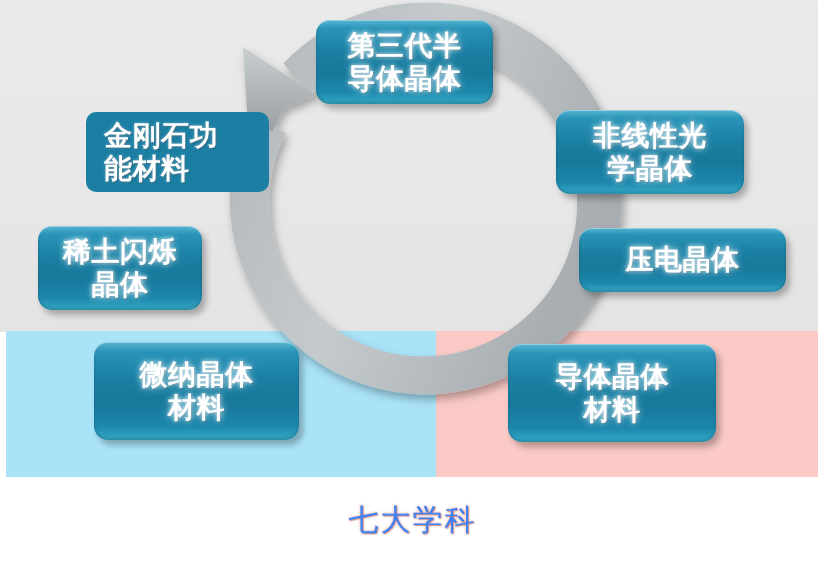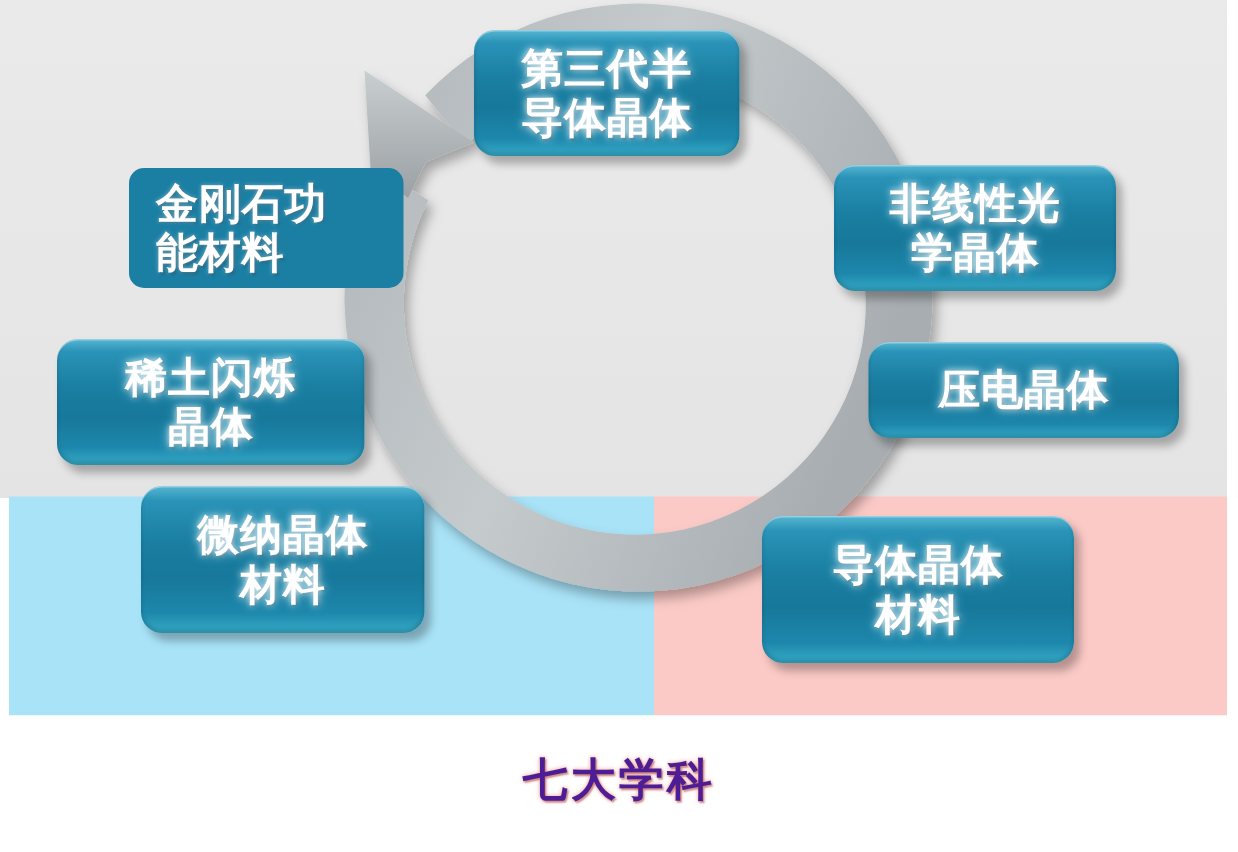--- a/index.html
+++ b/index.html
@@ -119,34 +119,34 @@
     text-shadow: 0 0 3px rgba(255,255,255,0.45), 1px 1px 2px rgba(0,40,60,0.5);
     z-index: 7;
   }
   .node.flat .txt { text-align: left; }
 
   
   #node-0 { left: 316px; top: 20px;  width: 177px; height: 84px;  }
   #node-1 { left: 556px; top: 110px; width: 188px; height: 84px;  }
   #node-2 { left: 579px; top: 228px; width: 207px; height: 64px;  }
   #node-3 { left: 508px; top: 344px; width: 208px; height: 98px;  }
-  #node-4 { left: 94px;  top: 324px; width: 189px; height: 98px; justify-content: center;  }
-  #node-5 { left: 38px;  top: 226px; width: 205px; height: 84px;  }
+  #node-4 { left: 94px;  top: 342px; width: 205px; height: 98px; justify-content: center;  }
+  #node-5 { left: 38px;  top: 226px; width: 164px; height: 84px;  }
   #node-6 { left: 86px;  top: 112px; width: 183px; height: 80px;  }
 
   
   #caption {
     position: absolute;
     left: 0;
     top: 500px;
     width: 825px;
     text-align: center;
-    color: #4c1d95;
+    color: #3b82f6;
     font-size: 30px;
-    font-weight: 700;
+    font-weight: 400;
     letter-spacing: 2px;
     text-shadow: 0 0 3px rgba(216,30,6,0.45), 1px 1px 1px rgba(120,0,0,0.35);
     z-index: 8;
   }
 </style>
 </head>
 <body>
 
 <div id="stage">
 

